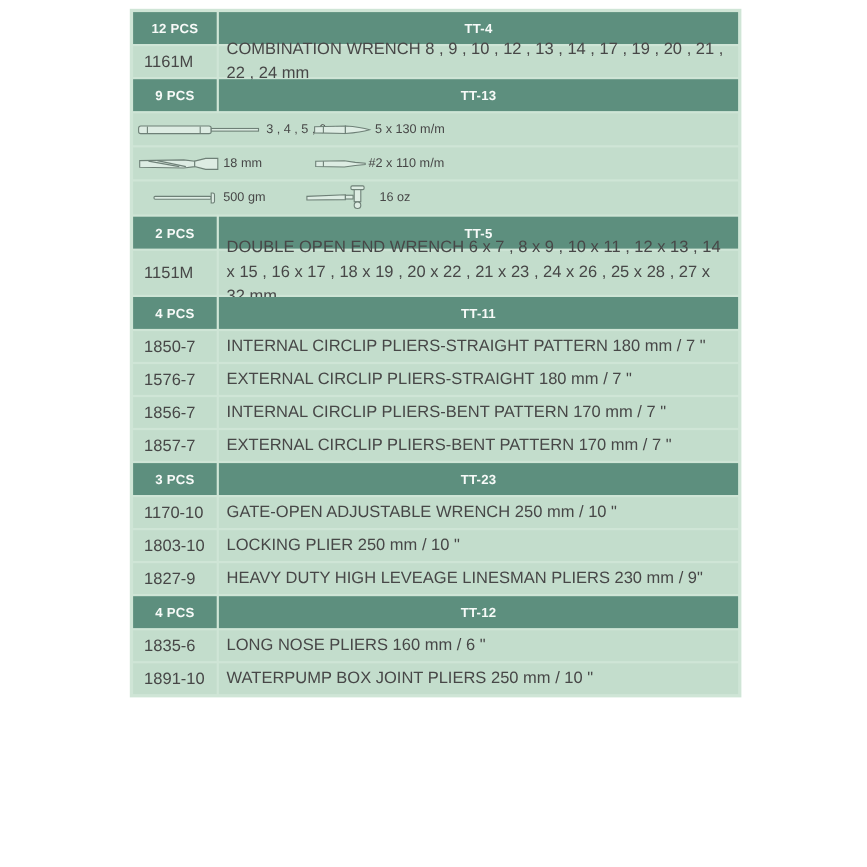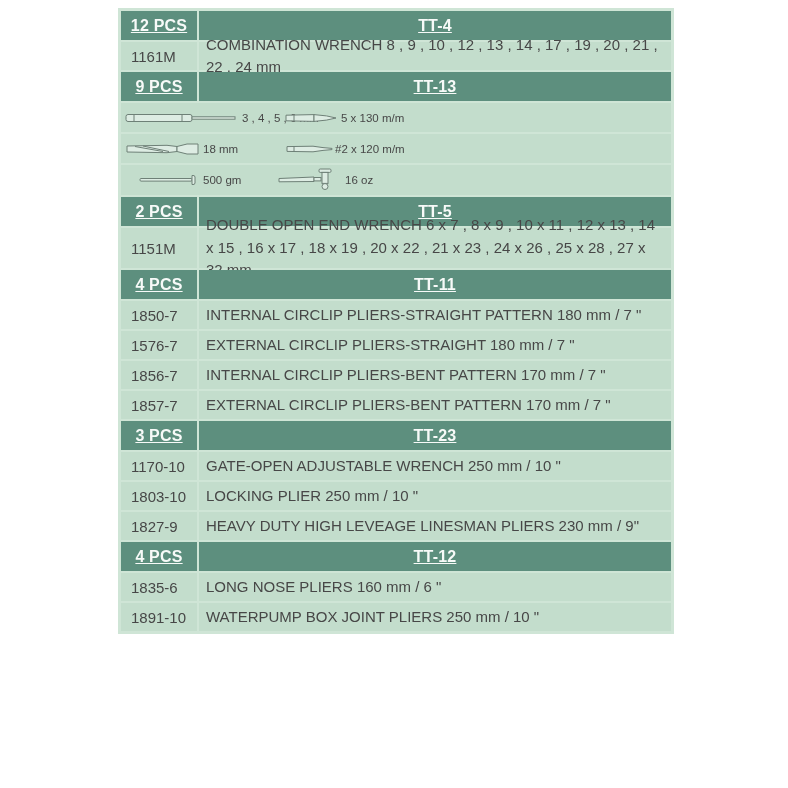--- a/index.html
+++ b/index.html
@@ -10,22 +10,22 @@
   }
   .catalog{
     position:absolute;left:118px;top:8px;width:556px;
     background:#cfe5d6;padding:3px;box-sizing:border-box;
   }
   .row{display:flex;margin-bottom:2px;}
   .row:last-child{margin-bottom:0;}
   .cell{display:flex;align-items:center;box-sizing:border-box;}
   
   .header-row .cell{
-    background:#5d8f7e;color:#f7faf8;font-weight:bold;font-size:16px;
-    height:29px;justify-content:center;letter-spacing:0.2px;text-decoration:underline;
+    background:#5d8f7e;color:#f7faf8;font-weight:bold;font-size:12px;
+    height:29px;justify-content:center;letter-spacing:0.2px;
   }
   .header-row .pcs{width:76px;}
   .header-row .code{flex:1;margin-left:2px;}
   
   .item-row .cell{
     background:#c3ddcc;color:#474747;font-size:15px;height:28px;
   }
   .item-row .model{width:76px;padding-left:10px;}
   .item-row .desc{flex:1;margin-left:2px;padding-left:7px;padding-right:10px;line-height:1.5;}
   .item-row.tall .cell{height:40px;}
@@ -93,21 +93,21 @@
           <path class="fl" d="M52,4 L62,1.5 L73,1.5 L73,11.5 L62,11.5 L52,9 Z"></path>
         </svg>
       </span>
       <span class="tlabel" style="left:82px;">18 mm</span>
       <span class="tool" style="left:164px;">
         <svg width="52" height="10" viewBox="0 0 52 10">
           <path class="fl" d="M2,2.6 L28,2.2 L38,3.6 L47,4.4 L47,5.6 L38,6.4 L28,7.8 L2,7.4 Z"></path>
           <line class="ln" x1="9" y1="2.5" x2="9" y2="7.5"></line>
         </svg>
       </span>
-      <span class="tlabel" style="left:214px;">#2 x 120 m/m</span>
+      <span class="tlabel" style="left:214px;">#2 x 110 m/m</span>
     </div>
   </div>
 
   <div class="row tools-row r3">
     <div class="canvas">
       <span class="tool" style="left:18px;">
         <svg width="62" height="14" viewBox="0 0 62 14">
           <rect class="fl" x="1" y="5.5" width="52" height="2.6" rx="1"></rect>
           <path class="fl" d="M53,2.5 Q56,2 56,4 L56,10 Q56,12 53,11.5 Z"></path>
         </svg>

